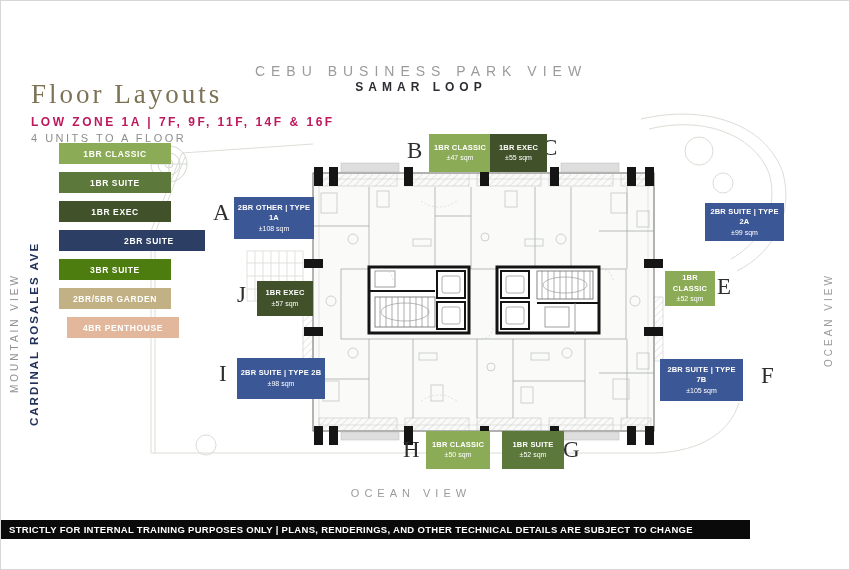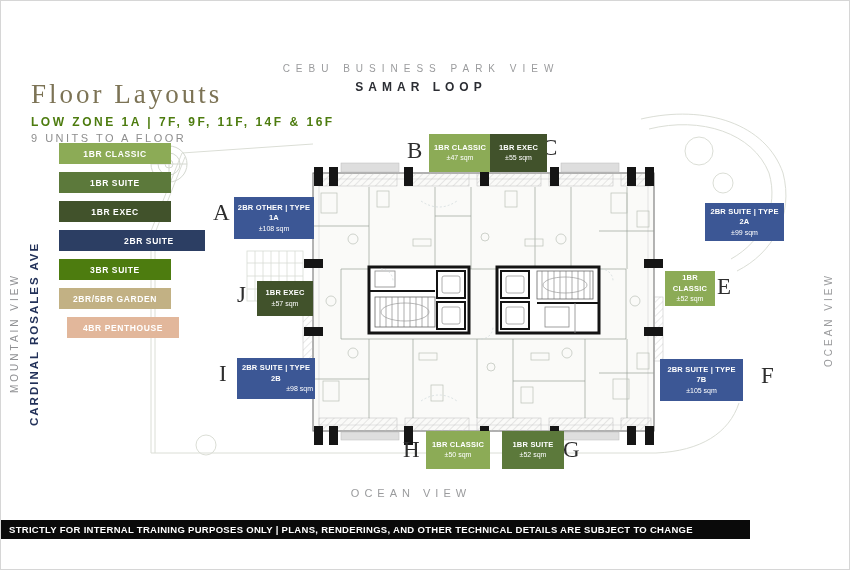--- a/index.html
+++ b/index.html
@@ -1,52 +1,52 @@
 <!DOCTYPE html>
 <html><head>
 <meta charset="utf-8">
 <style>
   html,body{margin:0;padding:0;background:#ffffff;}
   #page{position:relative;width:850px;height:570px;background:#ffffff;border:1px solid #d6d6d6;box-sizing:border-box;overflow:hidden;font-family:"Liberation Sans",sans-serif;}
   
   #hdr{position:absolute;left:30px;top:78px;z-index:3;}
   #hdr .title{font-family:"Liberation Serif",serif;font-size:27px;color:#7c7355;letter-spacing:3px;}
-  #hdr .subtitle{margin-top:5px;font-size:12px;font-weight:700;color:#4d7c0f;letter-spacing:2.5px;}
+  #hdr .subtitle{margin-top:5px;font-size:12px;font-weight:700;color:#be185d;letter-spacing:2.5px;}
   #hdr .note{margin-top:3px;font-size:11px;color:#8e8e8e;letter-spacing:2.5px;}
   
   #legend{position:absolute;left:58px;top:142px;display:flex;flex-direction:column;gap:8px;z-index:3;}
   .lg{width:112px;height:21px;display:flex;align-items:center;justify-content:center;color:#ffffff;font-size:8.5px;font-weight:700;letter-spacing:.6px;}
   .lg-0{background:#8cab56;} .lg-1{background:#5c793b;} .lg-2{background:#41522b;}
   .lg-3{background:#2c3e63;padding-left:34px;} .lg-4{background:#4d7c0f;text-align:right;} .lg-5{background:#c2b184;} .lg-6{background:#e2b79b;margin-left:8px;}
   
   .vlabel{position:absolute;writing-mode:vertical-rl;transform:rotate(180deg);text-align:center;z-index:3;}
   #mountain-view{left:8px;top:225px;height:215px;font-size:10px;color:#8f9093;letter-spacing:3px;}
   #cardinal-ave{left:27px;top:225px;height:215px;font-size:11.5px;font-weight:700;color:#223159;letter-spacing:2px;}
   #ocean-view-right{left:822px;top:242px;height:155px;font-size:10px;color:#9a9b9d;letter-spacing:3px;}
   .hlabel{position:absolute;width:400px;text-align:center;z-index:3;}
-  #view-top{left:220px;top:62px;font-size:10px;color:#9a9b9d;letter-spacing:6px;}
+  #view-top{left:220px;top:62px;font-size:14px;color:#9a9b9d;letter-spacing:6px;}
   #street-top{left:220px;top:79px;font-size:12px;font-weight:700;color:#2b2d33;letter-spacing:5px;}
   #ocean-view-bottom{left:210px;top:486px;font-size:11px;color:#9a9b9d;letter-spacing:5px;}
   
   .uletter{position:absolute;font-family:"Liberation Serif",serif;font-size:23px;color:#2e2e2e;z-index:4;}
   .utag{position:absolute;display:flex;flex-direction:column;align-items:center;justify-content:center;color:#fff;text-align:center;z-index:4;line-height:1.4;padding:2px;box-sizing:border-box;}
   .utag .l1{font-size:7.5px;font-weight:700;letter-spacing:.2px;}
   .utag .l2{font-size:7px;}
   .cat-green{background:#8cab56;} .cat-mdgreen{background:#5c793b;}
   .cat-dkgreen{background:#41522b;} .cat-blue{background:#3c5795;}
   
   #lt-A{left:212px;top:199px;} #tag-A{left:233px;top:196px;width:80px;height:42px;}
   #lt-B{left:406px;top:137px;} #tag-B{left:428px;top:133px;width:62px;height:38px;}
   #lt-C{left:541px;top:134px;} #tag-C{left:489px;top:133px;width:57px;height:38px;}
   #lt-D{left:739px;top:199px;} #tag-D{left:660px;top:202px;width:79px;height:38px;margin-left:44px;}
   #lt-E{left:716px;top:273px;} #tag-E{left:664px;top:270px;width:50px;height:35px;}
   #lt-F{left:760px;top:362px;} #tag-F{left:659px;top:358px;width:83px;height:42px;}
   #lt-G{left:562px;top:436px;} #tag-G{left:501px;top:430px;width:62px;height:38px;}
   #lt-H{left:402px;top:436px;} #tag-H{left:425px;top:430px;width:64px;height:38px;}
-  #lt-I{left:218px;top:360px;} #tag-I{left:236px;top:357px;width:78px;height:41px;align-items:flex-end;}
+  #lt-I{left:218px;top:360px;} #tag-I{left:236px;top:357px;width:88px;height:41px;}
   #lt-J{left:236px;top:281px;} #tag-J{left:256px;top:280px;width:56px;height:35px;}
   
   #footer-bar{position:absolute;left:0;top:519px;width:749px;height:19px;background:#0a0a0a;z-index:5;display:flex;align-items:center;}
   #footer-bar span{color:#ffffff;font-size:9.5px;font-weight:700;letter-spacing:.3px;padding-left:8px;white-space:nowrap;}
   
   #plan{position:absolute;left:0;top:0;z-index:1;}
 </style>
 </head>
 <body>
 
@@ -240,21 +240,21 @@
       <path d="M480,338 a12,12 0 0 0 12,-12"></path>
       <path d="M600,268 a12,12 0 0 1 12,12"></path>
       <path d="M420,200 q18,12 36,0"></path>
       <path d="M420,400 q18,-12 36,0"></path>
     </g>
   </svg>
 
   <div id="hdr">
     <div class="title">Floor Layouts</div>
     <div class="subtitle">LOW ZONE 1A | 7F, 9F, 11F, 14F &amp; 16F</div>
-    <div class="note">9 UNITS TO A FLOOR</div>
+    <div class="note">4 UNITS TO A FLOOR</div>
   </div>
 
   <div id="legend">
     <div class="lg lg-0">1BR CLASSIC</div>
     <div class="lg lg-1">1BR SUITE</div>
     <div class="lg lg-2">1BR EXEC</div>
     <div class="lg lg-3">2BR SUITE</div>
     <div class="lg lg-4">3BR SUITE</div>
     <div class="lg lg-5">2BR/5BR GARDEN</div>
     <div class="lg lg-6">4BR PENTHOUSE</div>

